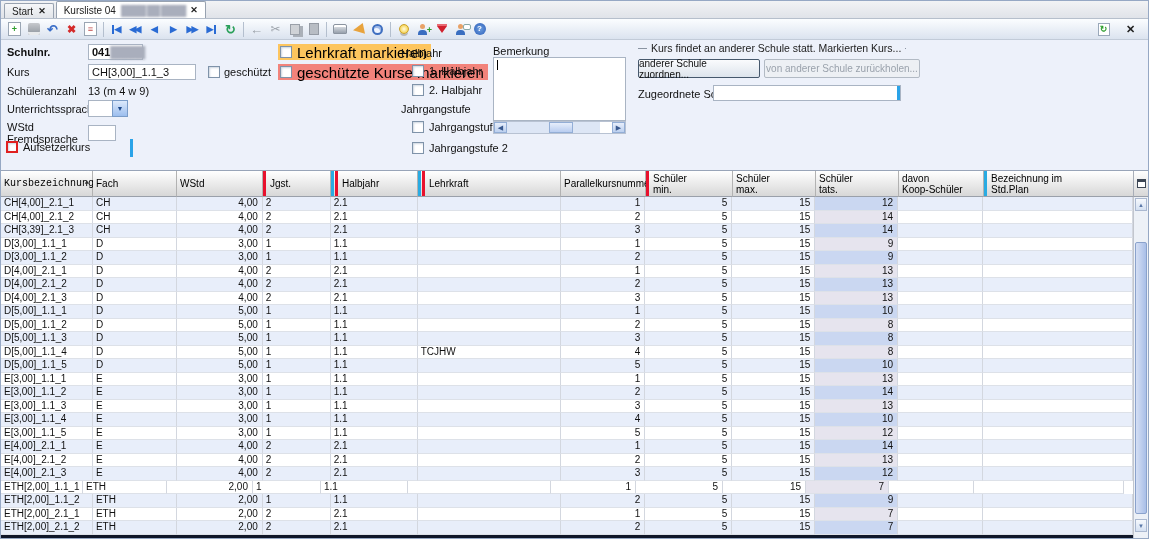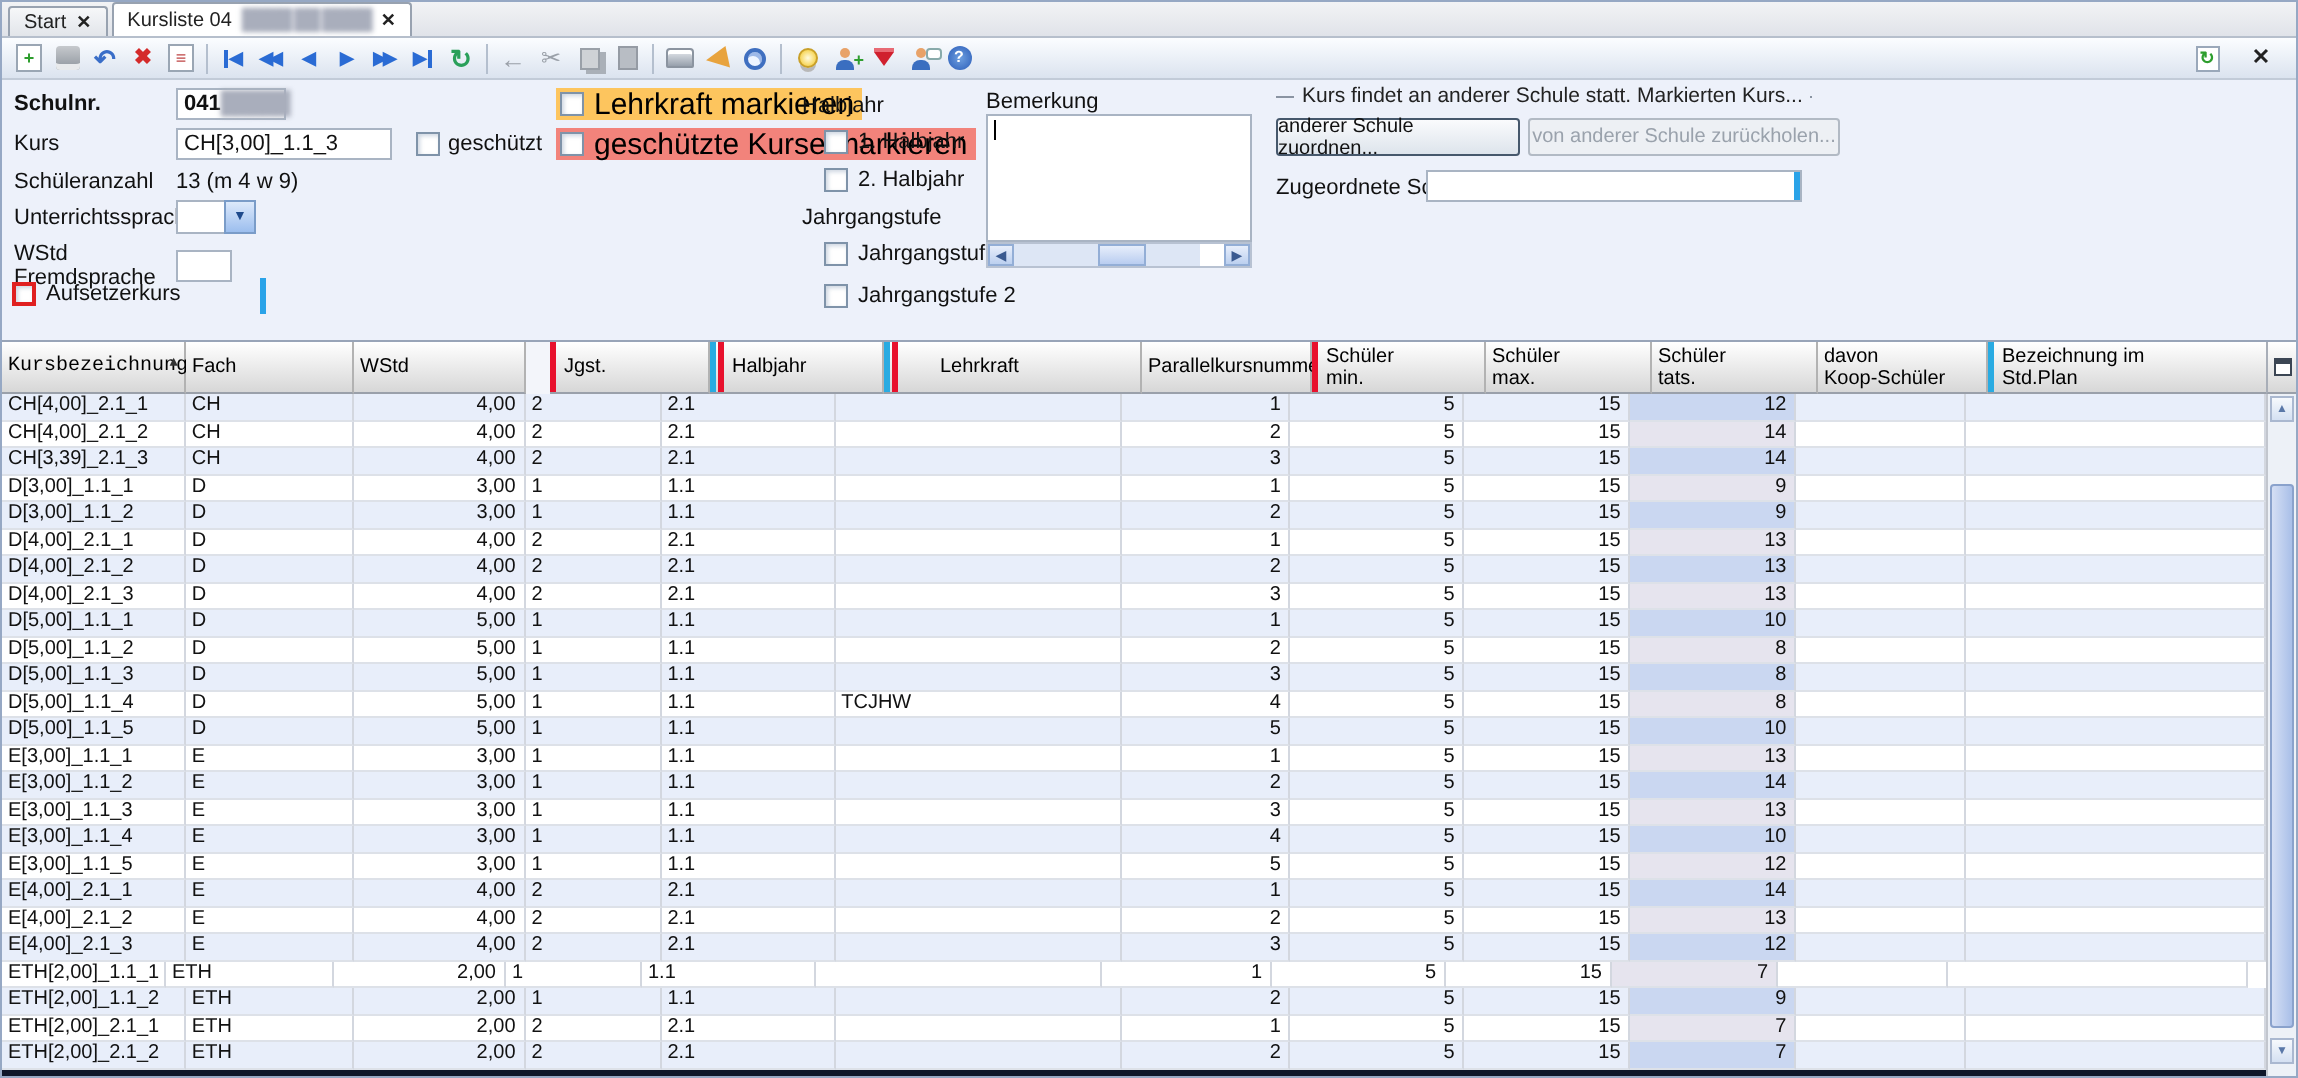--- a/index.html
+++ b/index.html
@@ -325,30 +325,30 @@
       <div class="hcell" style="width: 92px; font-family: Liberation Mono, monospace;">
           <div>Kursbezeichnung</div>
           <span class="sortasc">▲</span>
         </div>
         <div class="hcell" style="width: 84px;">
           <div>Fach</div>
         </div>
         <div class="hcell" style="width: 86px;">
           <div>WStd</div>
         </div>
-        <div class="hcell" style="width: 80px; padding-left: 7px; margin-left: 12px;">
+        <div class="hcell" style="width: 68px; padding-left: 7px;">
           <span class="hbar" style="left: 0px; background: rgb(232, 17, 45);"></span>
           <div>Jgst.</div>
         </div>
         <div class="hcell" style="width: 87px; padding-left: 11px;">
           <span class="hbar" style="left: 0px; background: rgb(41, 171, 226);"></span>
           <span class="hbar" style="left: 4px; background: rgb(232, 17, 45);"></span>
           <div>Halbjahr</div>
         </div>
-        <div class="hcell" style="width: 129px; padding-left: 28px;">
+        <div class="hcell" style="width: 143px; padding-left: 11px;">
           <span class="hbar" style="left: 0px; background: rgb(41, 171, 226);"></span>
           <span class="hbar" style="left: 4px; background: rgb(232, 17, 45);"></span>
           <div>Lehrkraft</div>
         </div>
         <div class="hcell" style="width: 85px;">
           <div>Parallelkursnummer</div>
         </div>
         <div class="hcell" style="width: 87px; padding-left: 7px;">
           <span class="hbar" style="left: 0px; background: rgb(232, 17, 45);"></span>
           <div>Schüler</div>

